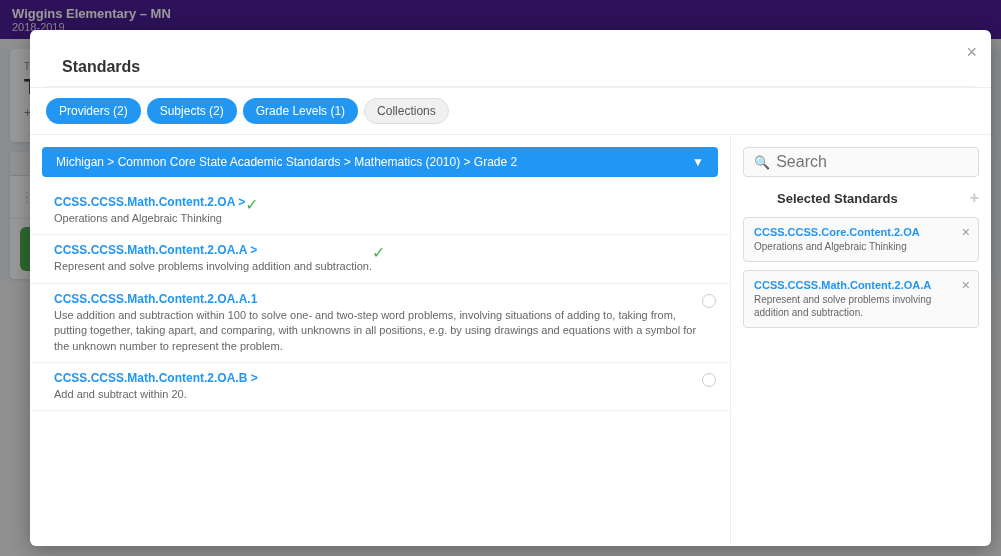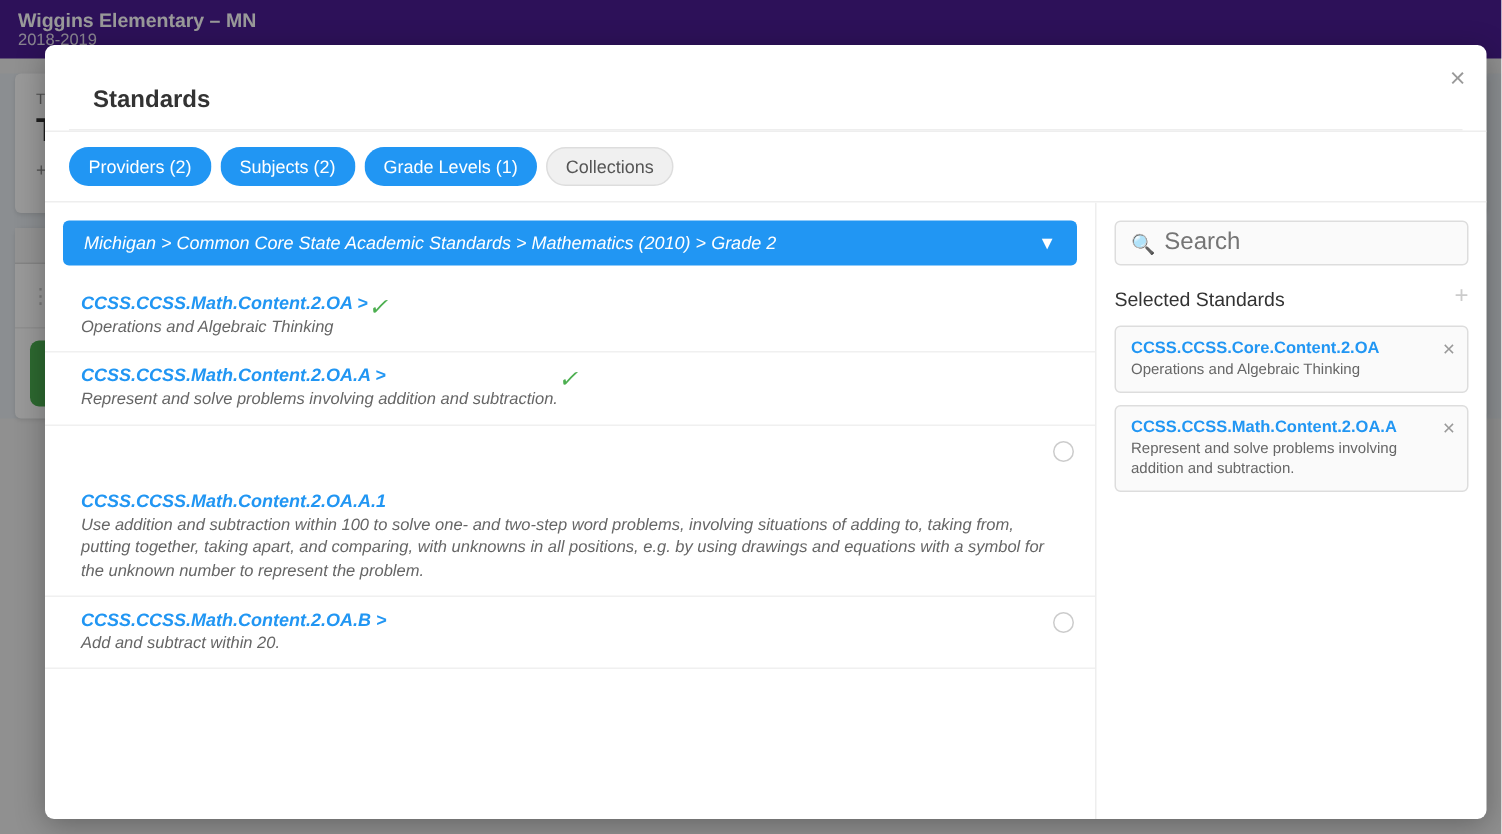--- a/index.html
+++ b/index.html
@@ -71,21 +71,21 @@
     .modal-close { position: absolute; top: 12px; right: 14px; background: none; border: none; font-size: 18px; color: #999; cursor: pointer; }
 
     
     .filter-tabs { display: flex; gap: 6px; padding: 10px 16px; border-bottom: 1px solid #eee; }
     .filter-tab { padding: 5px 12px; border-radius: 20px; font-size: 12px; cursor: pointer; border: 1px solid transparent; }
     .filter-tab.active { background: #2196F3; color: white; }
     .filter-tab.inactive { background: #f0f0f0; color: #555; border-color: #ddd; }
 
     
     .modal-body { display: flex; flex: 1; overflow: hidden; }
-    .modal-left { flex: 1; border-right: 1px solid #eee; overflow-y: auto; padding: 12px 0; font-style: italic; }
+    .modal-left { flex: 1; border-right: 1px solid #eee; overflow-y: auto; padding: 12px 0; }
     .modal-right { width: 260px; padding: 12px; overflow-y: auto; }
 
     
     .standards-nav { background: #2196F3; color: white; display: flex; align-items: center; justify-content: space-between; padding: 8px 14px; margin: 0 12px 10px; border-radius: 4px; font-size: 12px; cursor: pointer; }
     .standards-nav-text { flex: 1; }
     .standards-nav-arrow { font-size: 12px; }
 
     
     .standard-item { padding: 8px 14px 8px 24px; border-bottom: 1px solid #f0f0f0; }
     .standard-item-header { display: flex; align-items: flex-start; }
@@ -93,21 +93,21 @@
     .standard-desc { font-size: 11px; color: #666; margin-top: 2px; line-height: 1.4; }
     .standard-check { color: #4CAF50; font-size: 16px; }
     .standard-radio { width: 14px; height: 14px; border: 1px solid #ccc; border-radius: 50%; margin-top: 2px; flex-shrink: 0; }
 
     
     .search-box { display: flex; align-items: center; border: 1px solid #ddd; border-radius: 4px; padding: 5px 10px; margin-bottom: 12px; background: #fafafa; }
     .search-input { border: none; background: none; outline: none; font-size: 16px; flex: 1; }
     .search-icon { color: #aaa; font-size: 13px; margin-right: 6px; }
 
     
-    .selected-standards-title { font-size: 13px; font-weight: normal; color: #333; margin-bottom: 10px; display: flex; align-items: flex-end; justify-content: space-between; }
+    .selected-standards-title { font-size: 13px; font-weight: bold; color: #333; margin-bottom: 10px; display: flex; align-items: center; justify-content: space-between; margin-left: 34px; }
     .selected-standard-item { border: 1px solid #ddd; border-radius: 4px; padding: 8px 10px; margin-bottom: 8px; font-size: 11px; position: relative; background: #fafafa; }
     .selected-standard-code { color: #2196F3; font-weight: bold; font-size: 11px; }
     .selected-standard-desc { color: #666; font-size: 10px; margin-top: 2px; line-height: 1.3; }
     .remove-btn { position: absolute; top: 6px; right: 8px; background: none; border: none; color: #999; cursor: pointer; font-size: 14px; }
 
     .plus-icon { font-size: 16px; color: #ccc; cursor: pointer; }
 
     
     .modal-left::-webkit-scrollbar, .modal-right::-webkit-scrollbar { width: 6px; }
     .modal-left::-webkit-scrollbar-thumb, .modal-right::-webkit-scrollbar-thumb { background: #ddd; border-radius: 3px; }
@@ -258,21 +258,21 @@
           <div>
             <div class="standard-code">CCSS.CCSS.Math.Content.2.OA.A &gt;</div>
             <div class="standard-desc">Represent and solve problems involving addition and subtraction.</div>
           </div>
           <span class="standard-check">✓</span>
         </div>
       </div>
 
       <div class="standard-item">
         <div class="standard-item-header">
-          <div style="flex:1;margin-top:35px;">
+          <div style="flex:1;">
             <div class="standard-code">CCSS.CCSS.Math.Content.2.OA.A.1</div>
             <div class="standard-desc">Use addition and subtraction within 100 to solve one- and two-step word problems, involving situations of adding to, taking from, putting together, taking apart, and comparing, with unknowns in all positions, e.g. by using drawings and equations with a symbol for the unknown number to represent the problem.</div>
           </div>
           <div class="standard-radio"></div>
         </div>
       </div>
 
       <div class="standard-item">
         <div class="standard-item-header">
           <div style="flex:1;">

